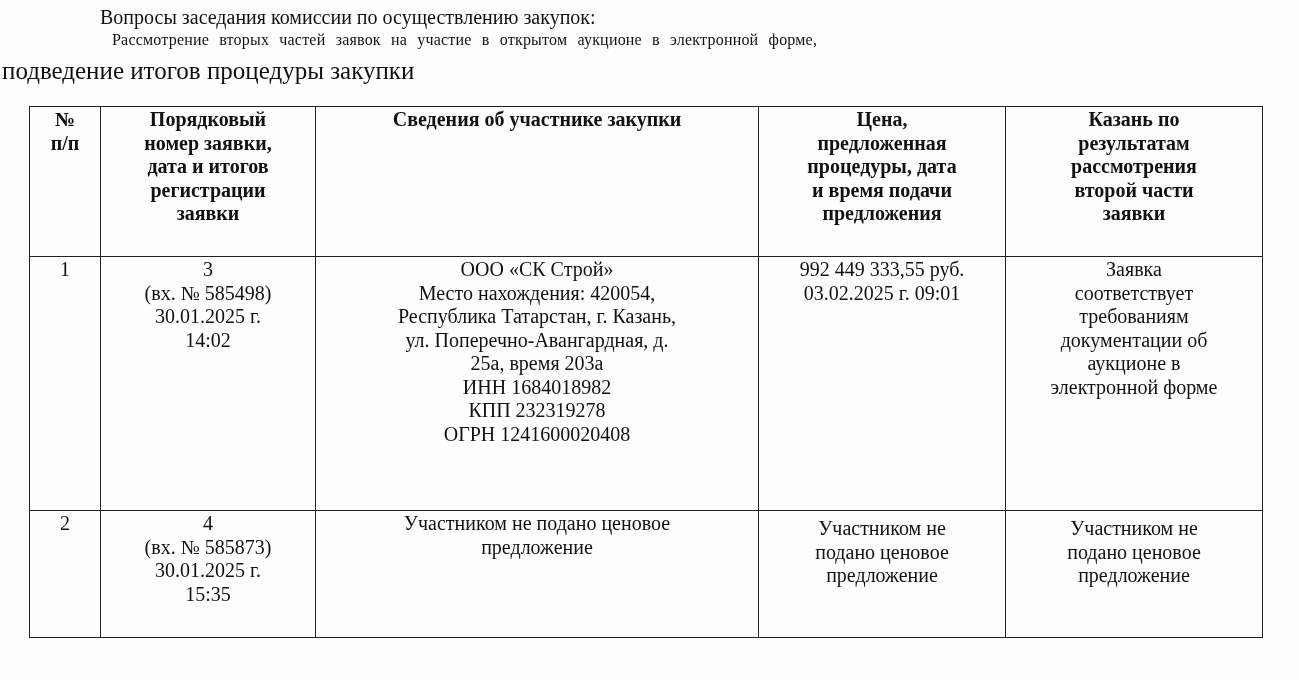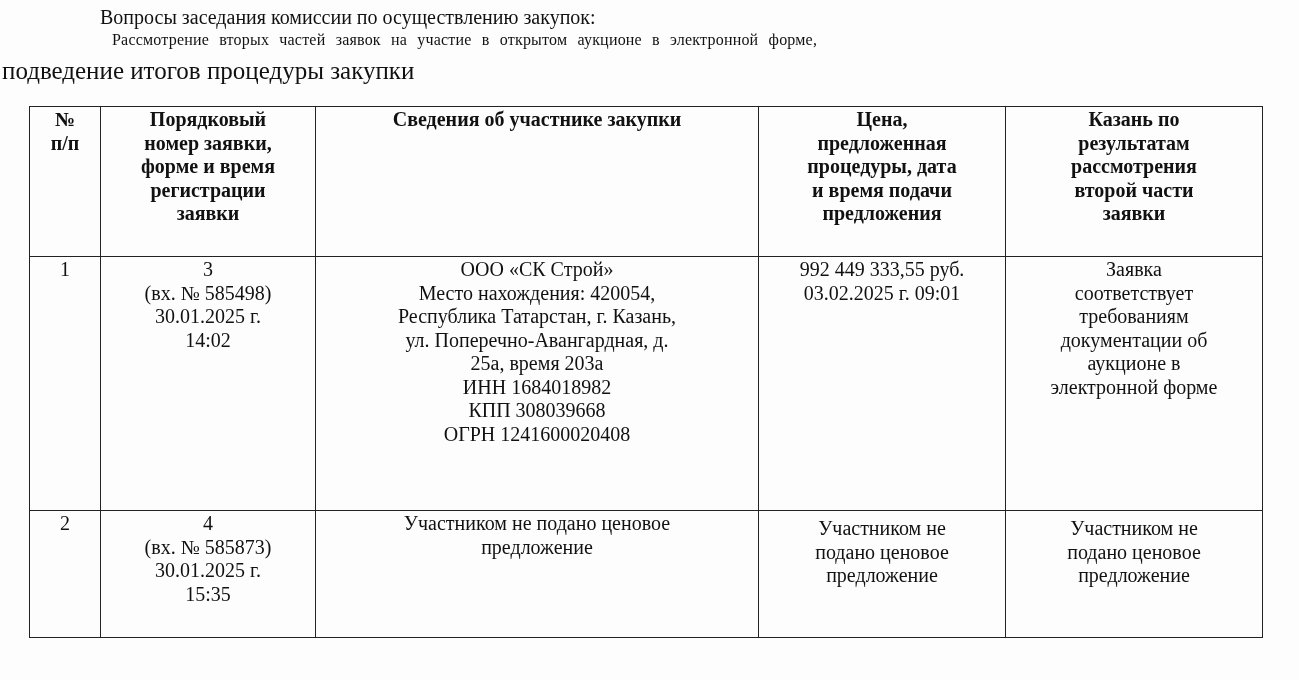--- a/index.html
+++ b/index.html
@@ -45,21 +45,21 @@
   </colgroup>
   <tbody>
       <tr class="head">
     <th>
       <span class="line">№</span>
       <span class="line">п/п</span>
     </th>
     <th>
       <span class="line">Порядковый</span>
       <span class="line">номер заявки,</span>
-      <span class="line">форме и время</span>
+      <span class="line">дата и итогов</span>
       <span class="line">регистрации</span>
       <span class="line">заявки</span>
     </th>
     <th>
       <span class="line">Сведения об участнике закупки</span>
     </th>
     <th>
       <span class="line">Цена,</span>
       <span class="line">предложенная</span>
       <span class="line">процедуры, дата</span>
@@ -85,21 +85,21 @@
       <span class="line">30.01.2025 г.</span>
       <span class="line">14:02</span>
     </td>
     <td>
       <span class="line">ООО «СК Строй»</span>
       <span class="line">Место нахождения: 420054,</span>
       <span class="line">Республика Татарстан, г. Казань,</span>
       <span class="line">ул. Поперечно-Авангардная, д.</span>
       <span class="line">25а, время 203а</span>
       <span class="line">ИНН 1684018982</span>
-      <span class="line">КПП 308039668</span>
+      <span class="line">КПП 232319278</span>
       <span class="line">ОГРН 1241600020408</span>
     </td>
     <td>
       <span class="line">992 449 333,55 руб.</span>
       <span class="line">03.02.2025 г. 09:01</span>
     </td>
     <td style="">
       <span class="line">Заявка</span>
       <span class="line">соответствует</span>
       <span class="line">требованиям</span>

